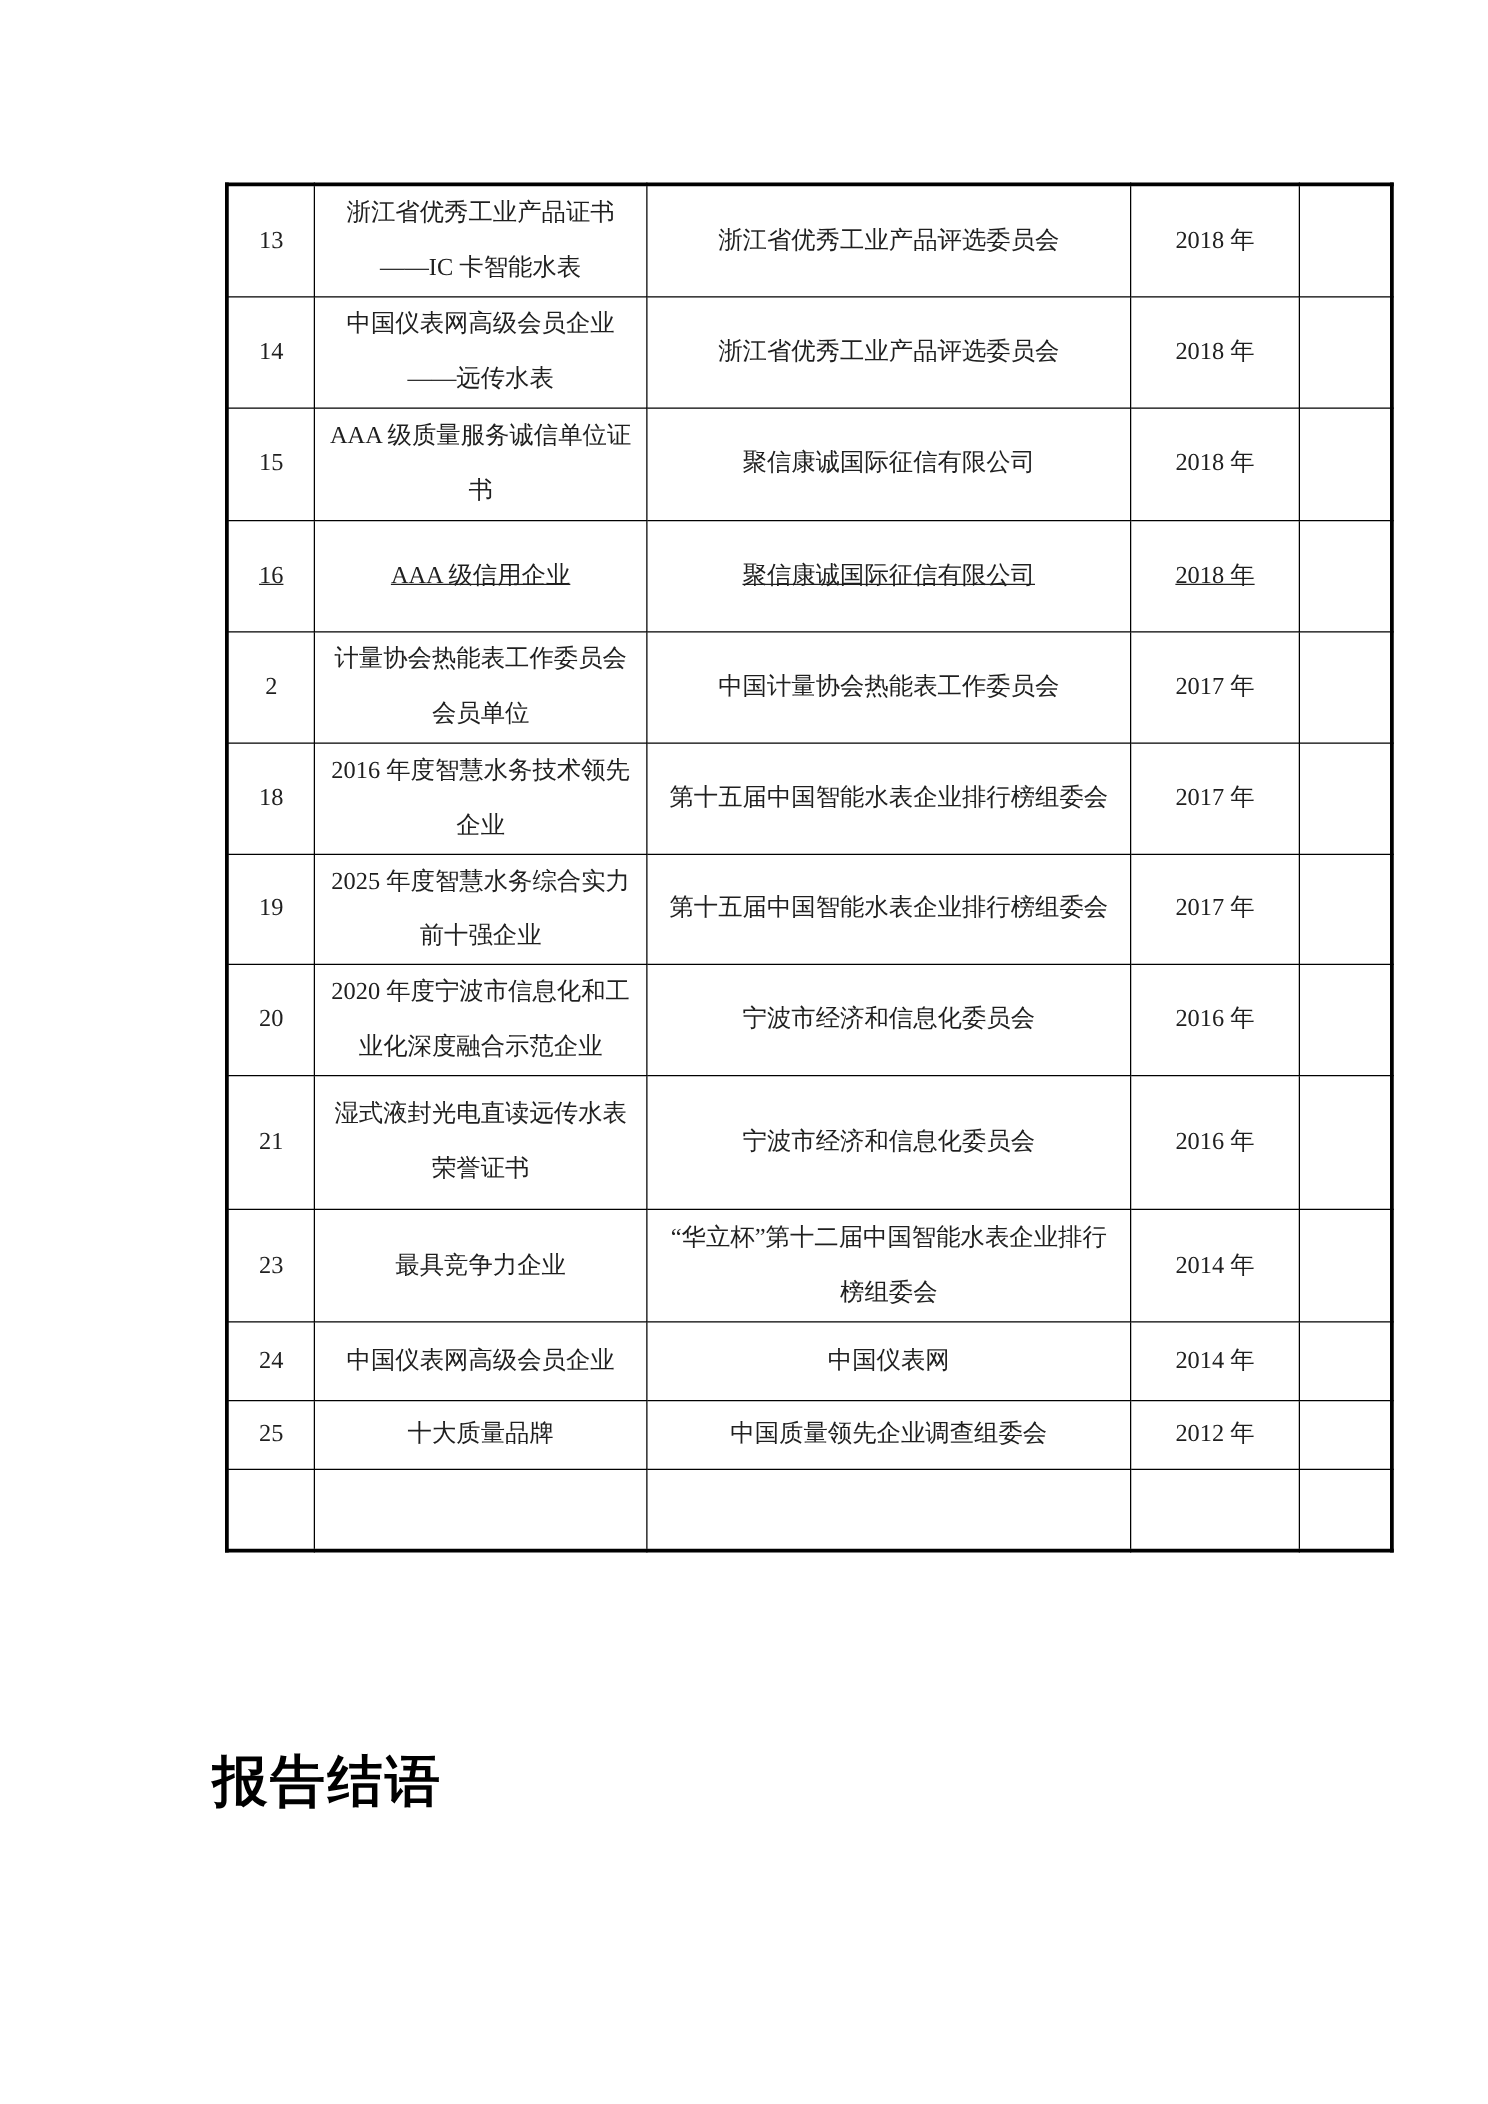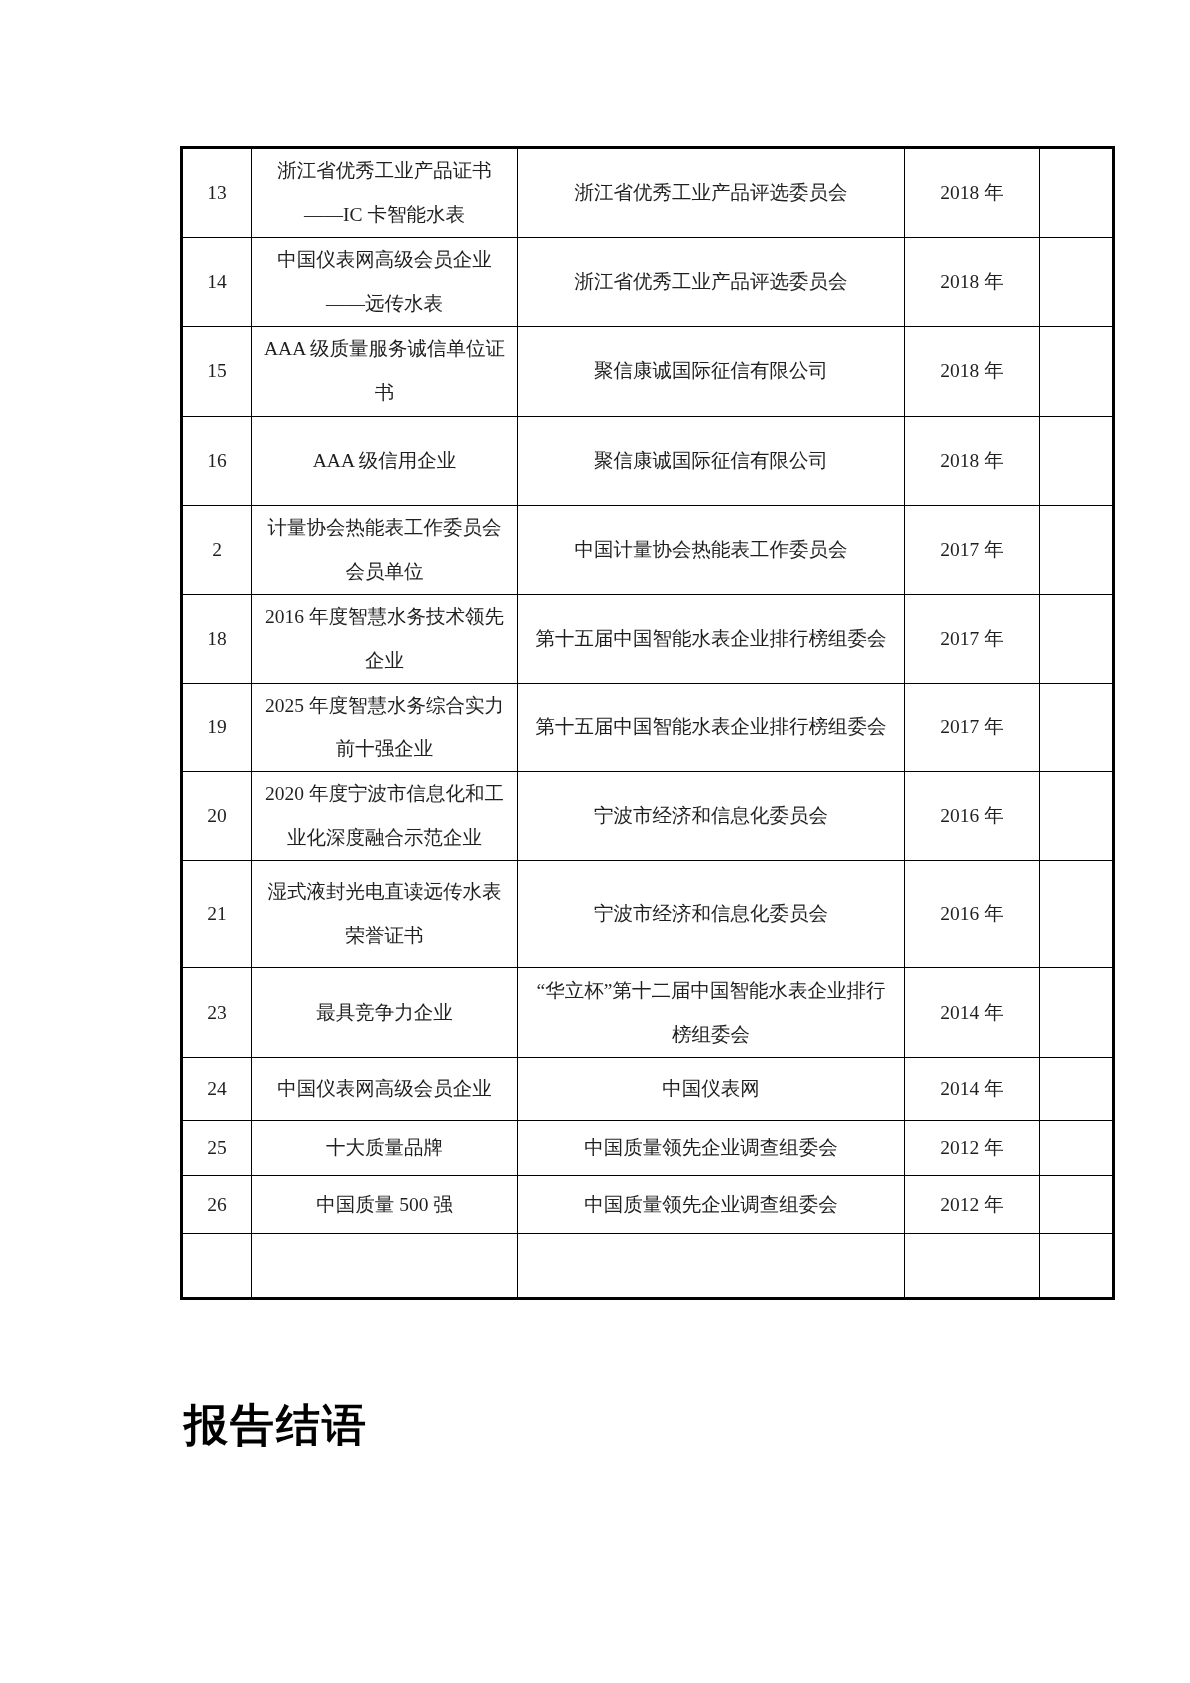--- a/index.html
+++ b/index.html
@@ -32,21 +32,21 @@
     font-size: 19.5px;
     line-height: 2.25;
     padding: 0 10px;
     overflow: hidden;
     word-break: break-word;
   }
   .awards-table td.col-no   { padding: 0 4px; }
   .awards-table td.col-year { white-space: nowrap; }
   .section-heading {
     position: absolute;
-    left: 184px;
+    left: 170px;
     top: 1398px;
     font-size: 44px;
     font-weight: 700;
     line-height: 1.25;
     letter-spacing: 2px;
     color: #000000;
   }
 </style>
 </head>
 <body>
@@ -76,21 +76,21 @@
           <td class="col-year">2018 年</td>
           <td class="col-note"></td>
         </tr>
         <tr style="height: 90px;">
           <td class="col-no">15</td>
           <td class="col-name">AAA 级质量服务诚信单位证书</td>
           <td class="col-issuer">聚信康诚国际征信有限公司</td>
           <td class="col-year">2018 年</td>
           <td class="col-note"></td>
         </tr>
-        <tr style="height: 89px;">
+        <tr style="height: 89px; text-decoration: underline;">
           <td class="col-no">16</td>
           <td class="col-name">AAA 级信用企业</td>
           <td class="col-issuer">聚信康诚国际征信有限公司</td>
           <td class="col-year">2018 年</td>
           <td class="col-note"></td>
         </tr>
         <tr style="height: 88px;">
           <td class="col-no">2</td>
           <td class="col-name">计量协会热能表工作委员会会员单位</td>
           <td class="col-issuer">中国计量协会热能表工作委员会</td>
@@ -139,27 +139,20 @@
           <td class="col-year">2014 年</td>
           <td class="col-note"></td>
         </tr>
         <tr style="height: 55px;">
           <td class="col-no">25</td>
           <td class="col-name">十大质量品牌</td>
           <td class="col-issuer">中国质量领先企业调查组委会</td>
           <td class="col-year">2012 年</td>
           <td class="col-note"></td>
         </tr>
-        <tr style="height: 58px;">
-          <td class="col-no">26</td>
-          <td class="col-name">中国质量 500 强</td>
-          <td class="col-issuer">中国质量领先企业调查组委会</td>
-          <td class="col-year">2012 年</td>
-          <td class="col-note"></td>
-        </tr>
         <tr style="height: 65px;">
           <td class="col-no"></td>
           <td class="col-name"></td>
           <td class="col-issuer"></td>
           <td class="col-year"></td>
           <td class="col-note"></td>
         </tr>
       </tbody>
   </table>
 

